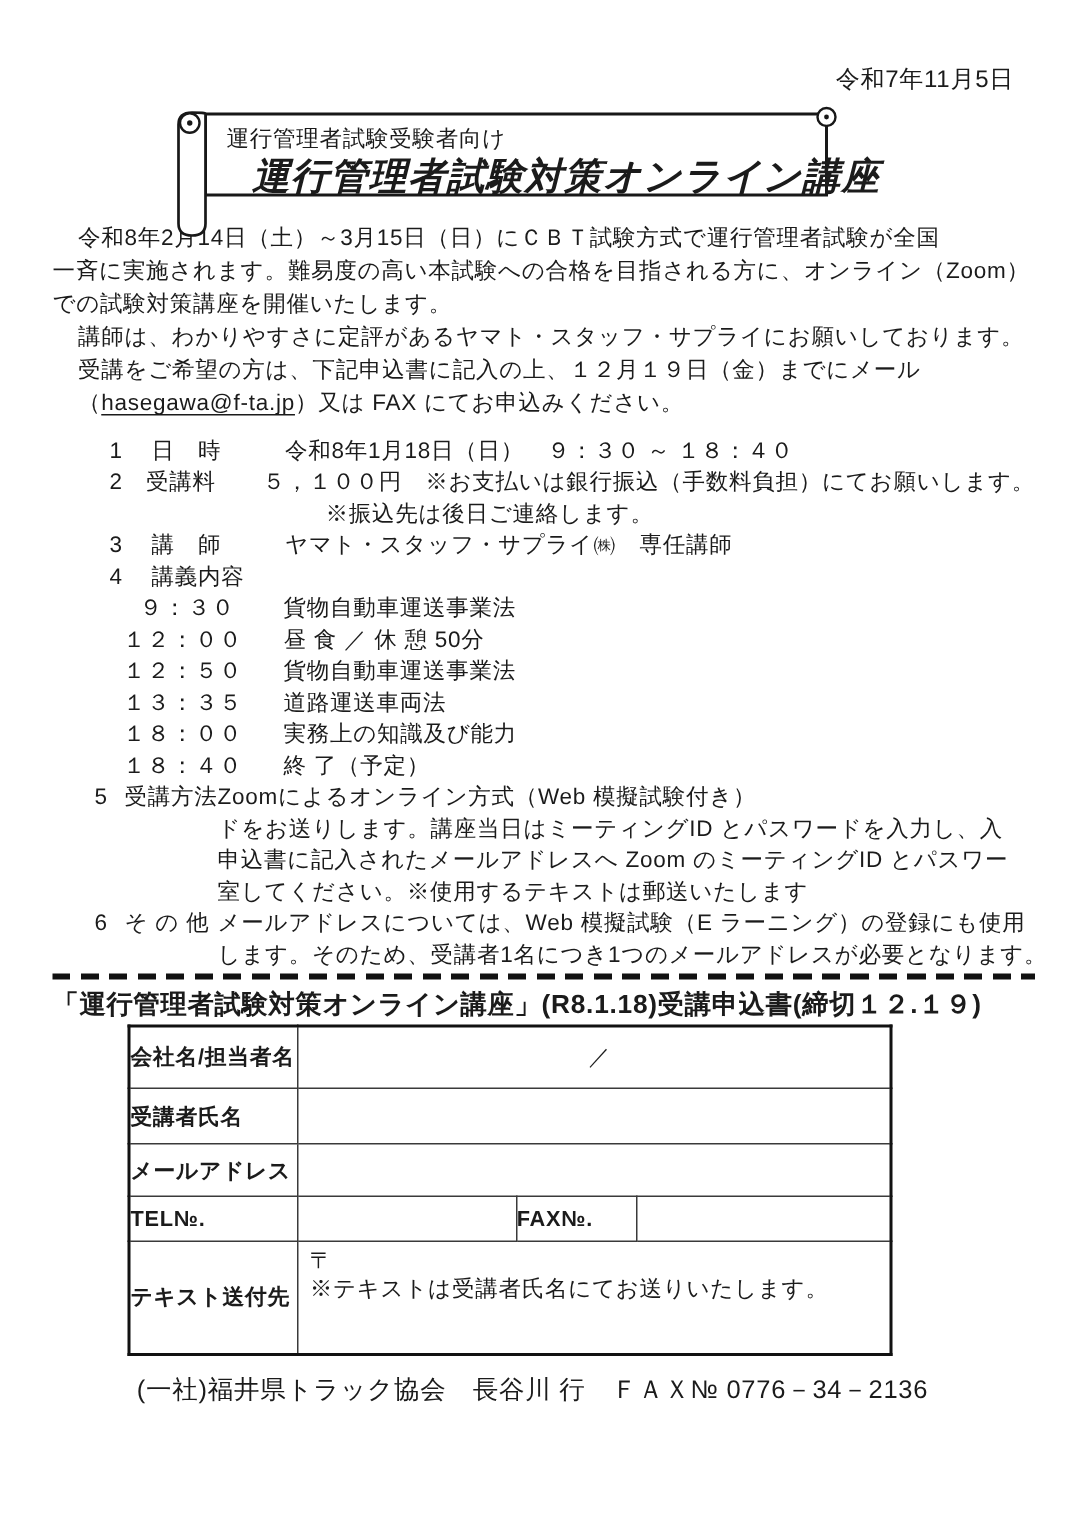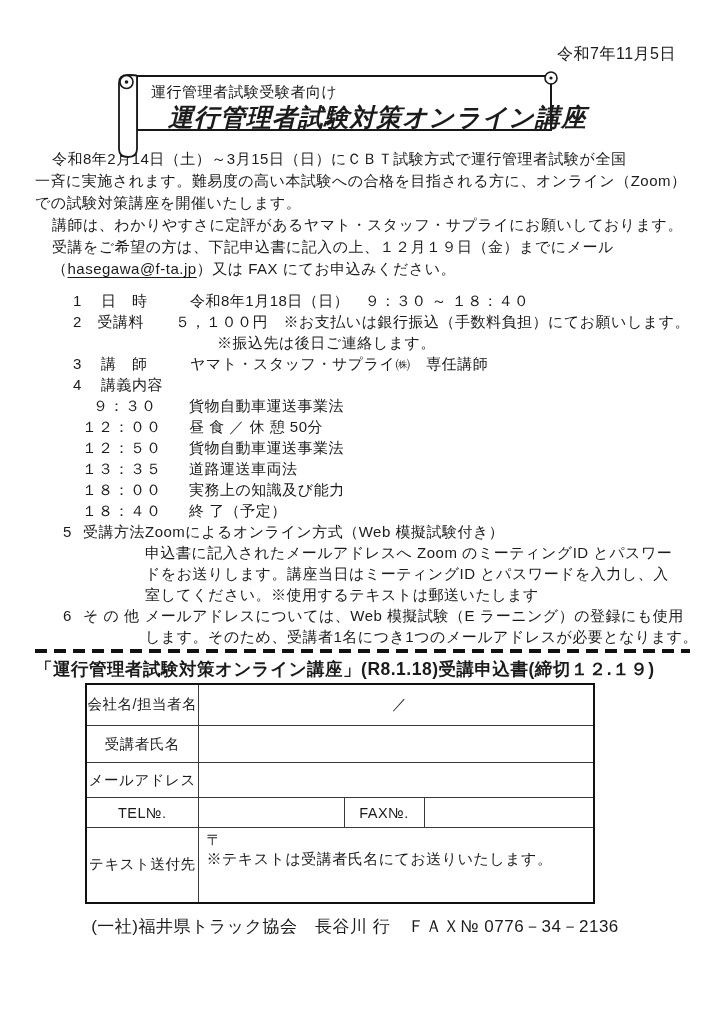--- a/index.html
+++ b/index.html
@@ -38,21 +38,21 @@
   .sch .topic { margin-left:32px; }
 
   .dash-sep { margin-top:2px; height:3.5px;
     background:repeating-linear-gradient(90deg,#111 0 12px,transparent 12px 19px); }
 
   .form-title { margin-top:4px; font-size:17.5px; font-weight:bold; line-height:24px; white-space:nowrap; }
 
   table.app { margin:2px 0 0 50px; border-collapse:collapse; table-layout:fixed; width:508px; }
   table.app { border:2.5px solid #111; }
   table.app td { border:1.5px solid #3a3a3a; font-size:14.5px; }
-  td.cell-label { text-align:center; vertical-align:middle; }
+  td.cell-label { text-align:left; vertical-align:middle;font-weight:bold; }
   td.cell-value { vertical-align:middle; padding-left:8px; }
   .slash-center { text-align:center; font-size:18px; }
   .send-cell { vertical-align:top; padding:0; }
   .send-inner { height:100%; display:flex; flex-direction:column; justify-content:space-between; }
   .postal { margin:3px 0 0 8px; font-size:15px; }
   .send-note { margin:0 0 4px 8px; font-size:15px; white-space:nowrap; }
 
   .footer-line { margin-top:12px; margin-left:40px; width:560px; text-align:center;
     font-size:17px; line-height:22px; white-space:nowrap; }
 </style>
@@ -138,22 +138,22 @@
     <div class="sch">
       <span class="time">１８：４０</span>
       <span class="topic">終 了（予定）</span>
     </div>
 
     <div class="irow v2">
       <span class="no">5</span>
       <span class="lbl">受講方法</span>
       <span class="val">Zoomによるオンライン方式（Web 模擬試験付き）</span>
     </div>
+    <div class="cont-ln">ドをお送りします。講座当日はミーティングID とパスワードを入力し、入</div>
     <div class="cont-ln">申込書に記入されたメールアドレスへ Zoom のミーティングID とパスワー</div>
-    <div class="cont-ln">ドをお送りします。講座当日はミーティングID とパスワードを入力し、入</div>
     <div class="cont-ln">室してください。※使用するテキストは郵送いたします</div>
 
     <div class="irow v2">
       <span class="no">6</span>
       <span class="lbl">そ の 他</span>
       <span class="val">メールアドレスについては、Web 模擬試験（E ラーニング）の登録にも使用</span>
     </div>
     <div class="cont-ln">します。そのため、受講者1名につき1つのメールアドレスが必要となります。</div>
 
   </div>

